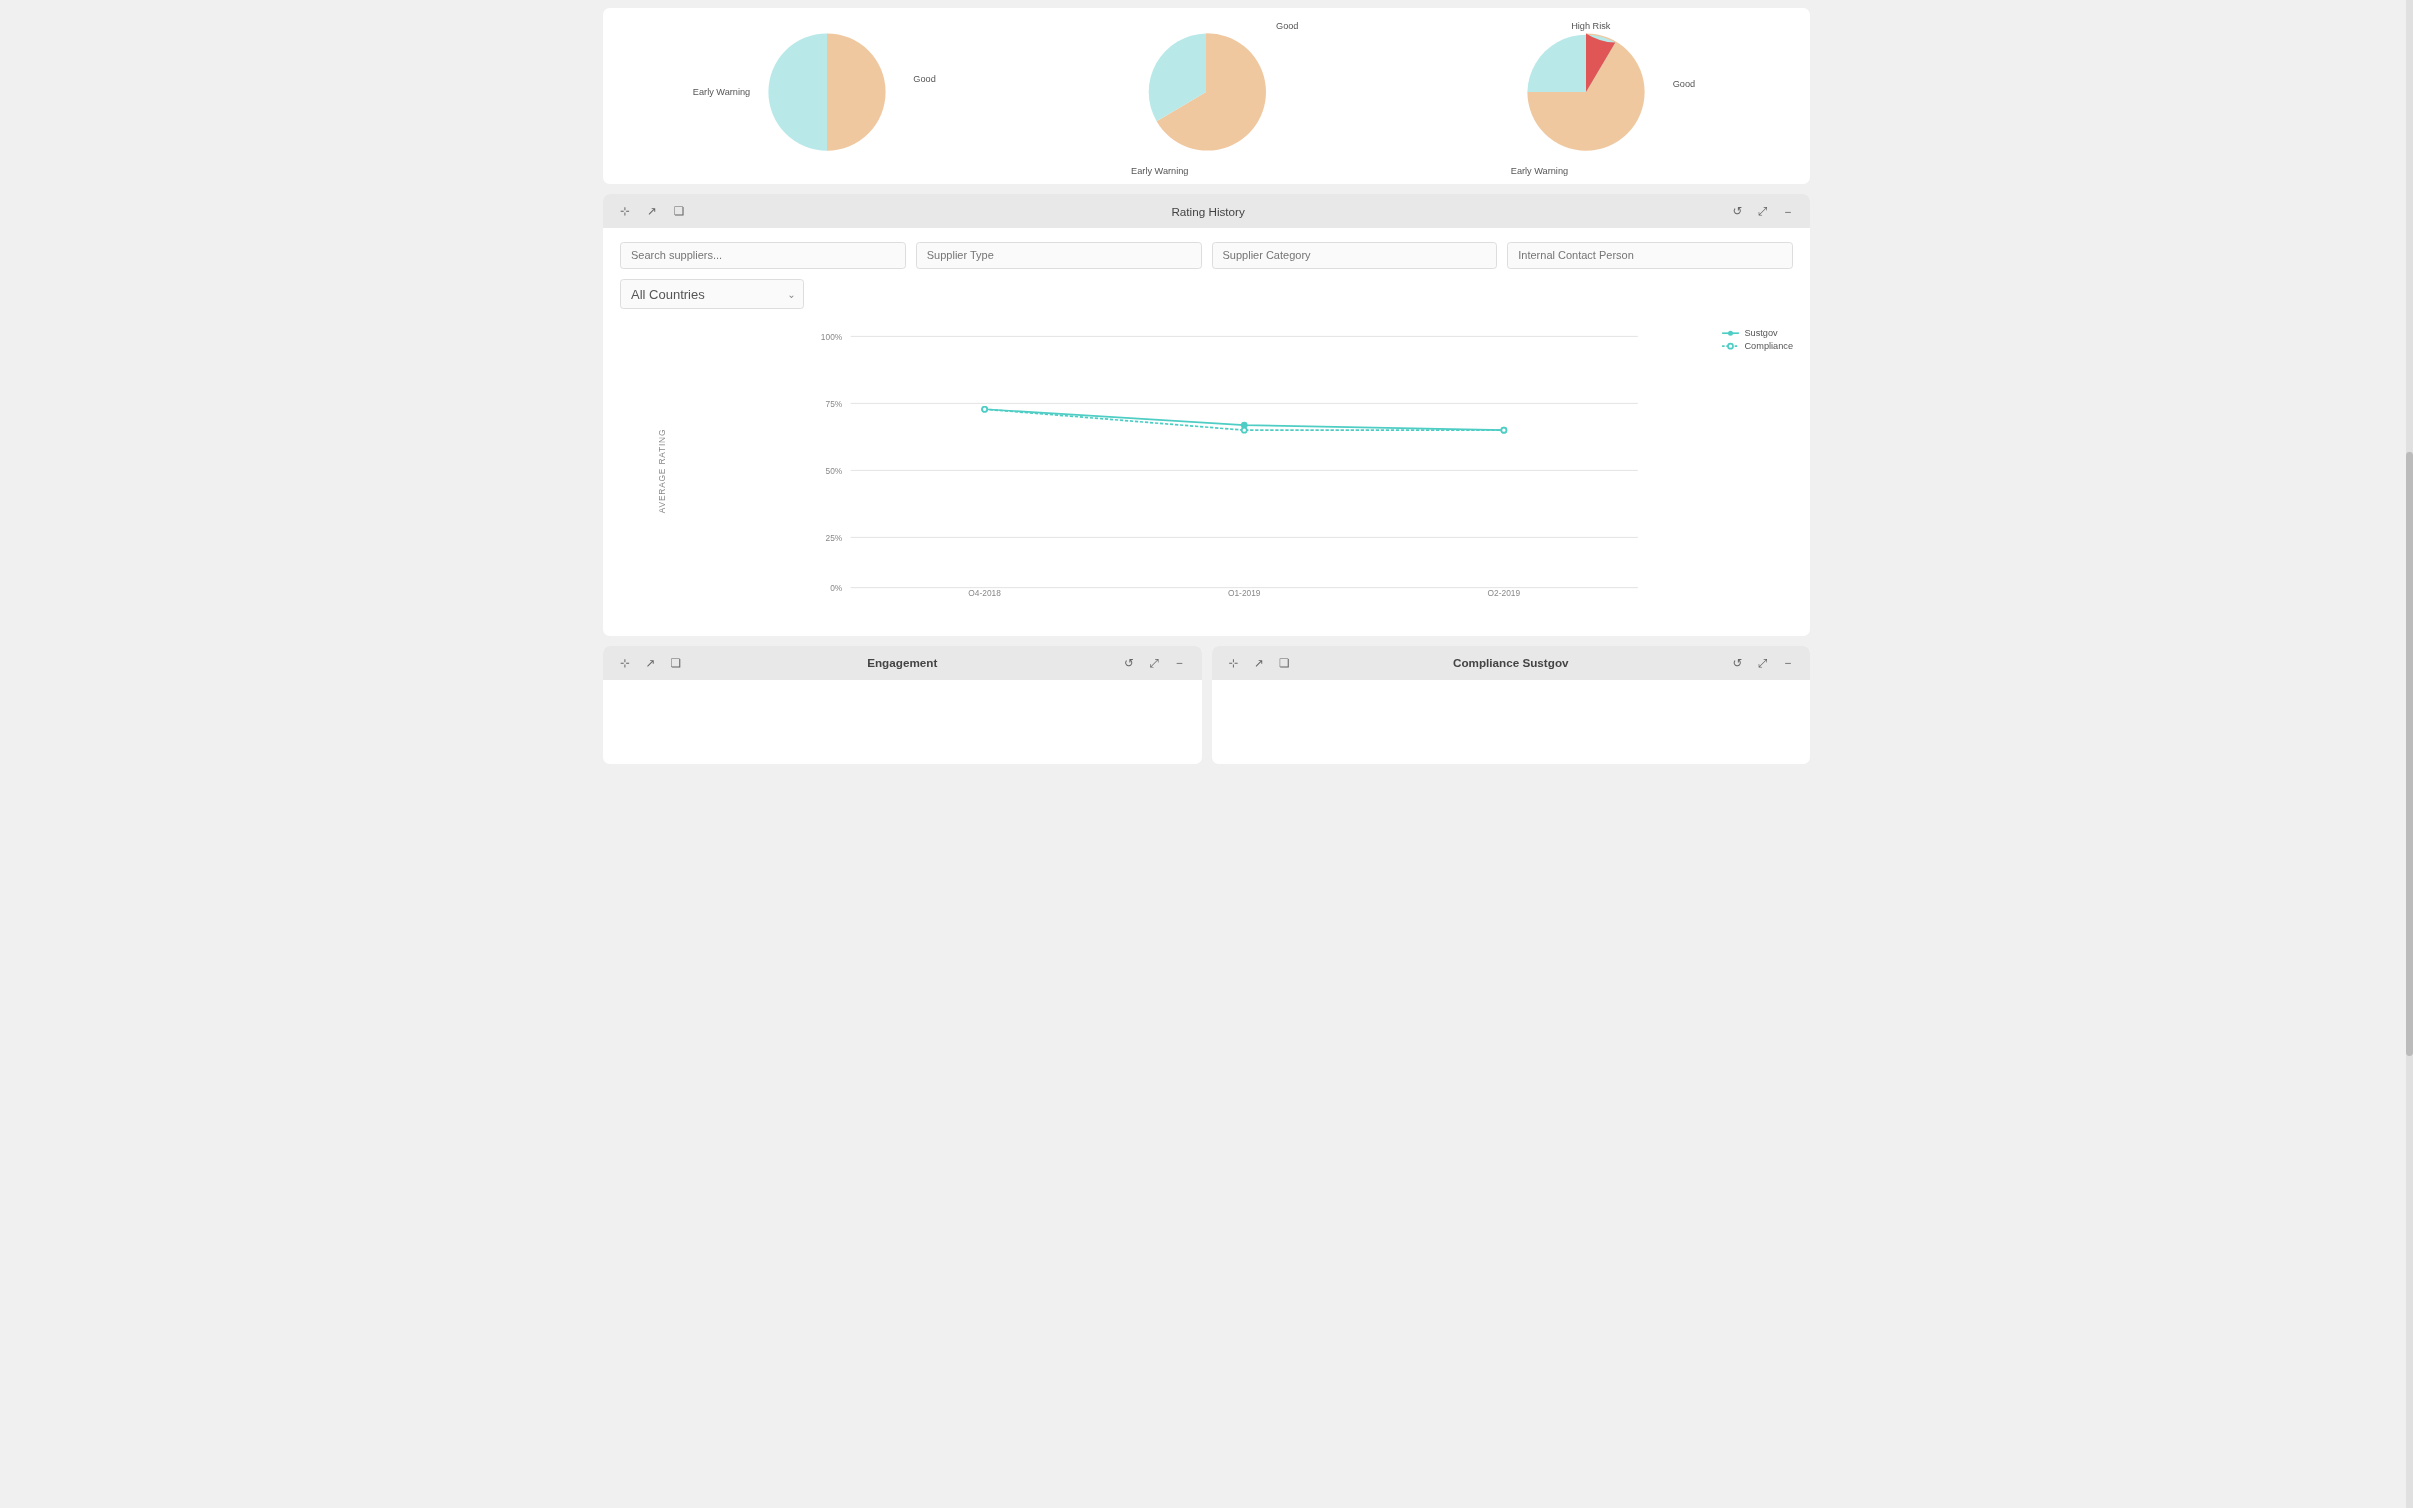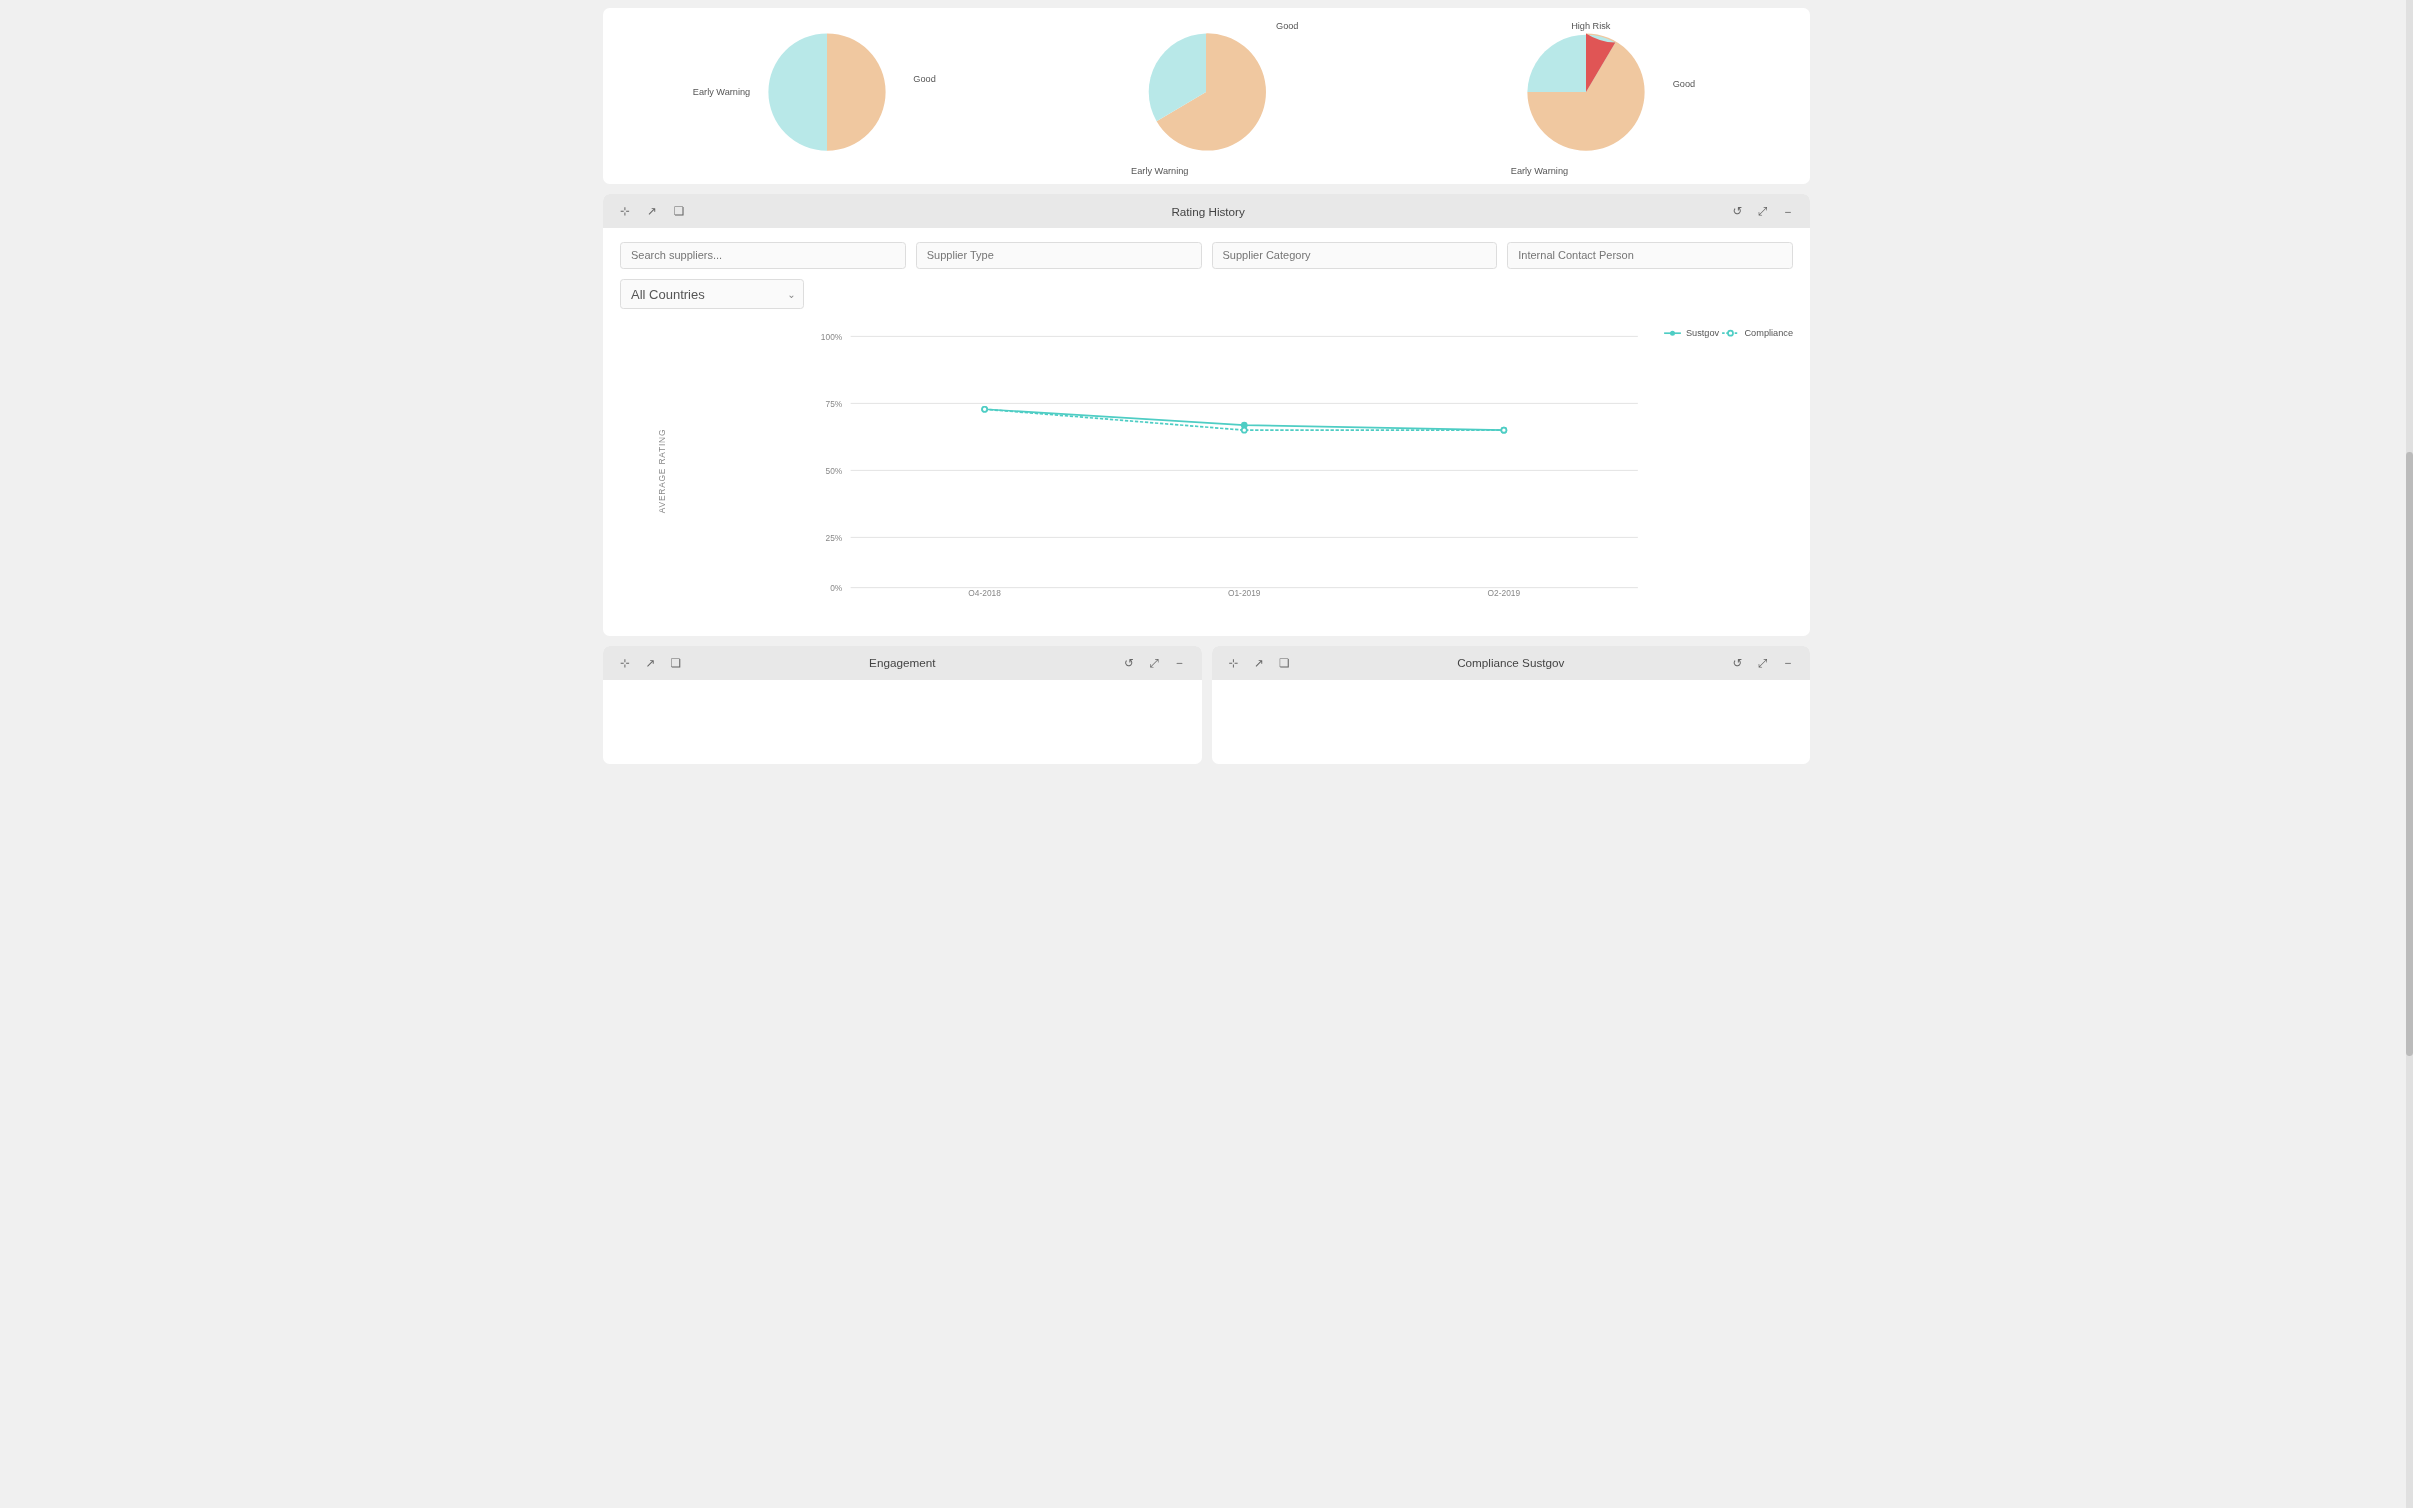--- a/index.html
+++ b/index.html
@@ -206,20 +206,21 @@
       color: #888;
       white-space: nowrap;
       letter-spacing: 0.8px;
     }
 
     .chart-legend {
       position: absolute;
       right: 0;
       top: 8.4px;
       display: flex;
+      flex-direction: column;
       gap: 3.4px;
     }
 
     .legend-item {
       display: flex;
       align-items: center;
       gap: 5px;
       font-size: 9.2px;
       color: #555;
     }
@@ -241,21 +242,21 @@
       background: #e8e8e8;
       padding: 8.4px 13.4px;
       display: flex;
       align-items: center;
       justify-content: space-between;
     }
 
     .bottom-card-title {
       font-size: 11.7px;
       color: #444;
-      font-weight: 400;
+      font-weight: 700;
     }
 
     .scrollbar-area {
       position: fixed;
       right: 0;
       top: 0;
       bottom: 0;
       width: 6.7px;
       background: #e0e0e0;
     }

